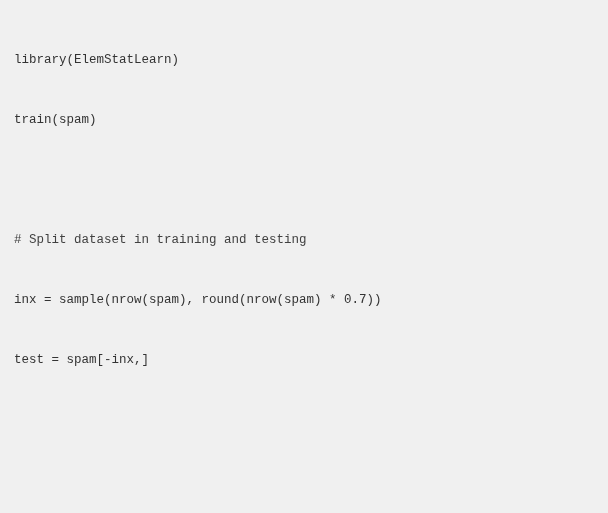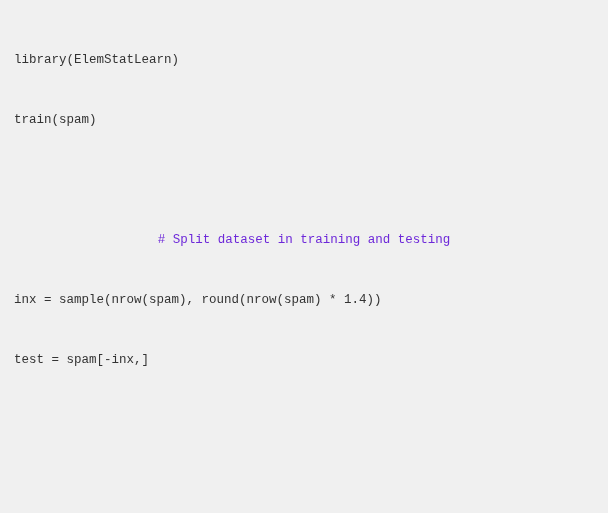--- a/index.html
+++ b/index.html
@@ -30,31 +30,31 @@
 
     .line {
       display: block;
       white-space: pre;
     }
 
     .line-empty {
       display: block;
       height: 1.6em;
     }
-    .cm { color: #6d28d9; text-align: center; }
+    .cm { color: #404040; }
   </style>
 </head>
 <body>
 
 <div class="code-container">
   <span class="line"><span>library</span>(ElemStatLearn)</span>
   <span class="line"><span>train</span>(spam)</span>
   <span class="line-empty"></span>
   <span class="line cm"># Split dataset in training and testing</span>
-  <span class="line">inx = sample(nrow(spam), round(nrow(spam) * 1.4))</span>
+  <span class="line">inx = sample(nrow(spam), round(nrow(spam) * 0.7))</span>
   <span class="line">test = spam[-inx,]</span>
   <span class="line-empty"></span>
   
   
   
   
   
   
   
   

